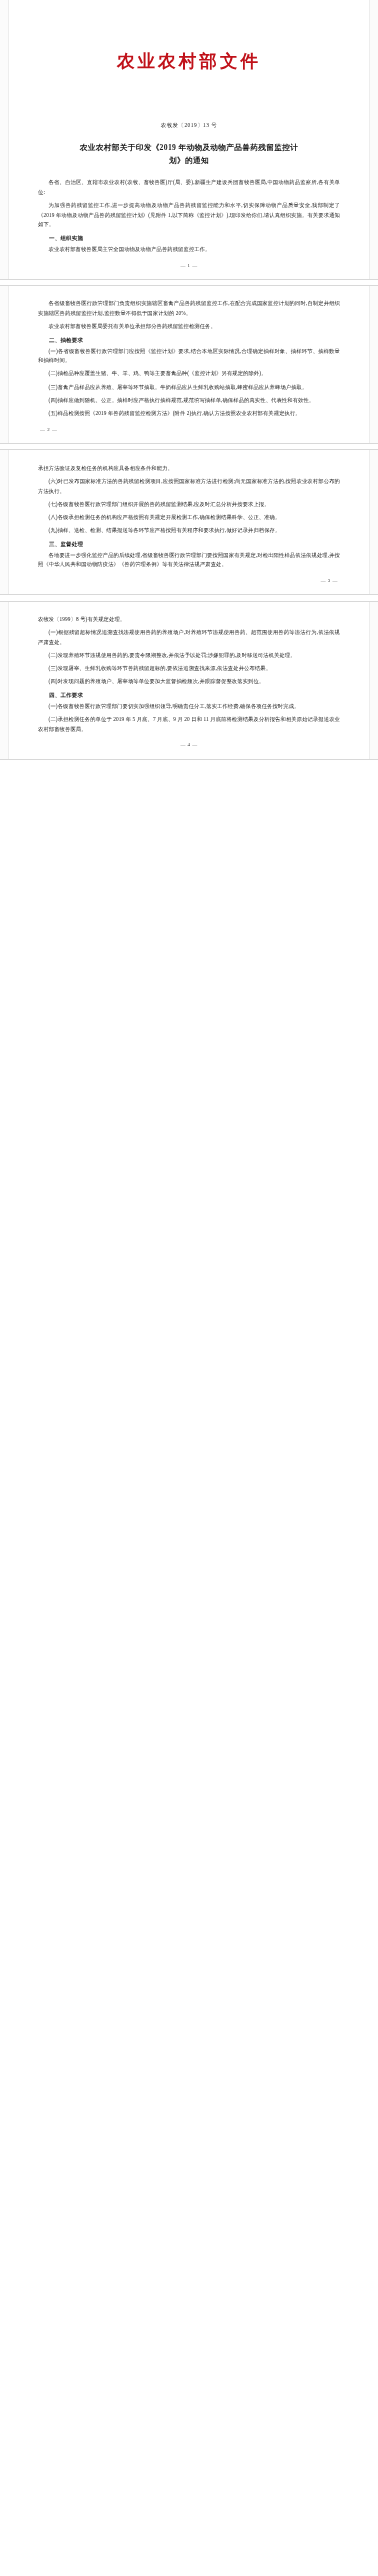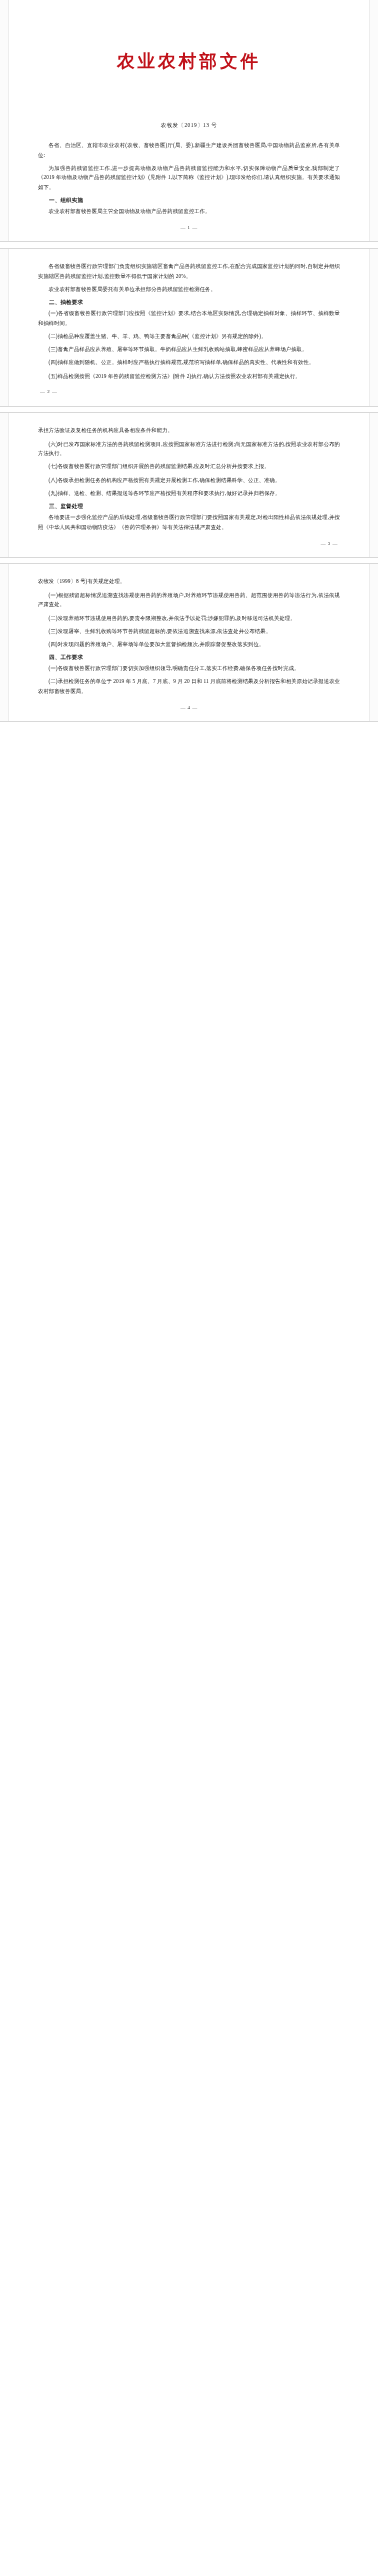--- a/index.html
+++ b/index.html
@@ -107,20 +107,21 @@
 </head>
 <body>
 
 <div class="page">
 
   <div class="sheet first">
     <div class="edge-l"></div>
     <div class="edge-r"></div>
     <div class="masthead">农业农村部文件</div>
     <div class="doc-number">农牧发〔2019〕13 号</div>
+    <div class="doc-title">农业农村部关于印发《2019 年动物及动物产品兽药残留监控计划》的通知</div>
     <p>各省、自治区、直辖市农业农村(农牧、畜牧兽医)厅(局、委),新疆生产建设兵团畜牧兽医局,中国动物药品监察所,各有关单位:</p>
     <p>为加强兽药残留监控工作,进一步提高动物及动物产品兽药残留监控能力和水平,切实保障动物产品质量安全,我部制定了《2019 年动物及动物产品兽药残留监控计划》(见附件 1,以下简称《监控计划》),现印发给你们,请认真组织实施。有关要求通知如下。</p>
     <h3 class="section">一、组织实施</h3>
     <p>农业农村部畜牧兽医局主管全国动物及动物产品兽药残留监控工作。</p>
     <div class="pagenum">— 1 —</div>
   </div>
 
   <div class="gap"></div>
 
   <div class="sheet">

